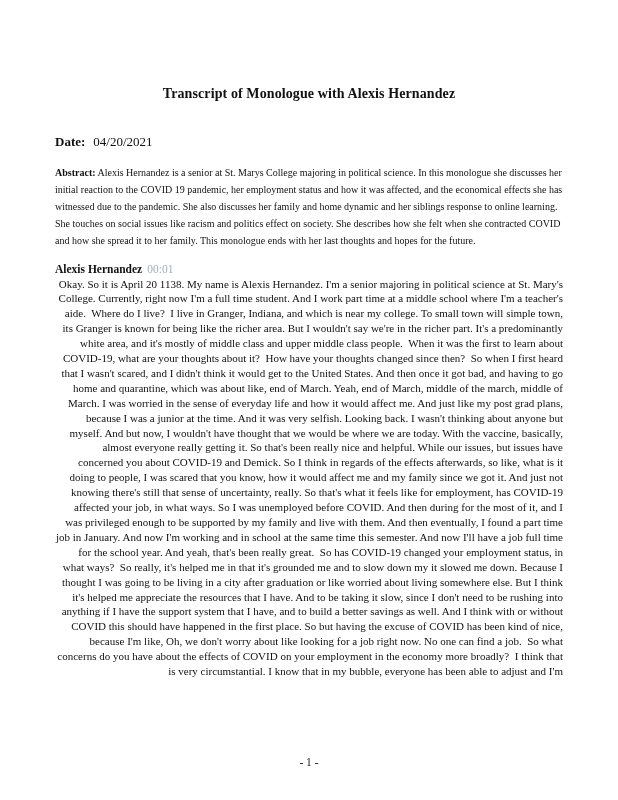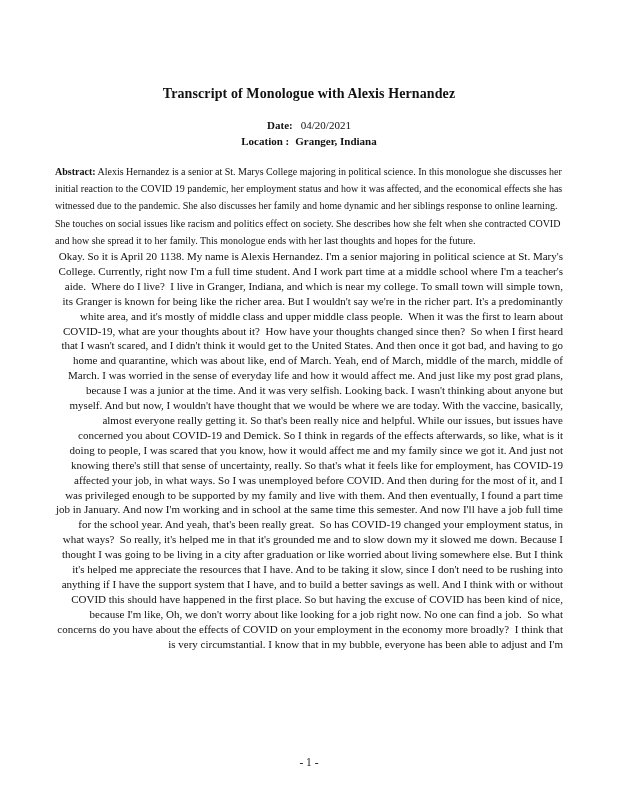--- a/index.html
+++ b/index.html
@@ -19,24 +19,23 @@
     padding: 0 55px;
   }
   .doc-title {
     margin-top: 86px;
     text-align: center;
     font-size: 14px;
     font-weight: bold;
     letter-spacing: 0.1px;
   }
   .meta-block {
-    margin-top: 16px;
-    font-size: 11px;
+    margin-top: 32px;
+    font-size: 13px;
     line-height: 15.5px;
-    text-align: center;
   }
   .meta-line .label { font-weight: bold; }
   .meta-line .value { margin-left: 8px; }
   .meta-line .value-bold { font-weight: bold; margin-left: 6px; }
   .abstract {
     margin-top: 14px;
     font-size: 10px;
     line-height: 17.2px;
     white-space: pre-wrap;
   }
@@ -68,25 +67,25 @@
 <body>
 
 <div class="page">
 
   <div class="doc-title">Transcript of Monologue with Alexis Hernandez</div>
 
   <div class="meta-block">
     <div class="meta-line">
       <span class="label">Date:</span><span class="value">04/20/2021</span>
     </div>
-    <div class="meta-line">
-      <span class="label">Location :</span><span class="value-bold">Granger, Indiana</span>
-    </div>
   </div>
 
   <div class="abstract"><span class="label">Abstract:</span><span> Alexis Hernandez is a senior at St. Marys College majoring in political science. In this monologue she discusses her initial reaction to the COVID 19 pandemic, her employment status and how it was affected, and the economical effects she has witnessed due to the pandemic. She also discusses her family and home dynamic and her siblings response to online learning. She touches on social issues like racism and politics effect on society. She describes how she felt when she contracted COVID and how she spread it to her family. This monologue ends with her last thoughts and hopes for the future.</span></div>
 
+  <div class="speaker-line">
+    <span class="speaker-name">Alexis Hernandez</span><span class="timestamp">00:01</span>
+  </div>
 
   <div class="monologue">Okay. So it is April 20 1138. My name is Alexis Hernandez. I'm a senior majoring in political science at St. Mary's College. Currently, right now I'm a full time student. And I work part time at a middle school where I'm a teacher's aide.  Where do I live?  I live in Granger, Indiana, and which is near my college. To small town will simple town, its Granger is known for being like the richer area. But I wouldn't say we're in the richer part. It's a predominantly white area, and it's mostly of middle class and upper middle class people.  When it was the first to learn about COVID-19, what are your thoughts about it?  How have your thoughts changed since then?  So when I first heard that I wasn't scared, and I didn't think it would get to the United States. And then once it got bad, and having to go home and quarantine, which was about like, end of March. Yeah, end of March, middle of the march, middle of March. I was worried in the sense of everyday life and how it would affect me. And just like my post grad plans, because I was a junior at the time. And it was very selfish. Looking back. I wasn't thinking about anyone but myself. And but now, I wouldn't have thought that we would be where we are today. With the vaccine, basically, almost everyone really getting it. So that's been really nice and helpful. While our issues, but issues have concerned you about COVID-19 and Demick. So I think in regards of the effects afterwards, so like, what is it doing to people, I was scared that you know, how it would affect me and my family since we got it. And just not knowing there's still that sense of uncertainty, really. So that's what it feels like for employment, has COVID-19 affected your job, in what ways. So I was unemployed before COVID. And then during for the most of it, and I was privileged enough to be supported by my family and live with them. And then eventually, I found a part time job in January. And now I'm working and in school at the same time this semester. And now I'll have a job full time for the school year. And yeah, that's been really great.  So has COVID-19 changed your employment status, in what ways?  So really, it's helped me in that it's grounded me and to slow down my it slowed me down. Because I thought I was going to be living in a city after graduation or like worried about living somewhere else. But I think it's helped me appreciate the resources that I have. And to be taking it slow, since I don't need to be rushing into anything if I have the support system that I have, and to build a better savings as well. And I think with or without COVID this should have happened in the first place. So but having the excuse of COVID has been kind of nice, because I'm like, Oh, we don't worry about like looking for a job right now. No one can find a job.  So what concerns do you have about the effects of COVID on your employment in the economy more broadly?  I think that is very circumstantial. I know that in my bubble, everyone has been able to adjust and I'm</div>
 
   <div class="page-footer">- 1 -</div>
 
 </div>
 
 </body></html>

